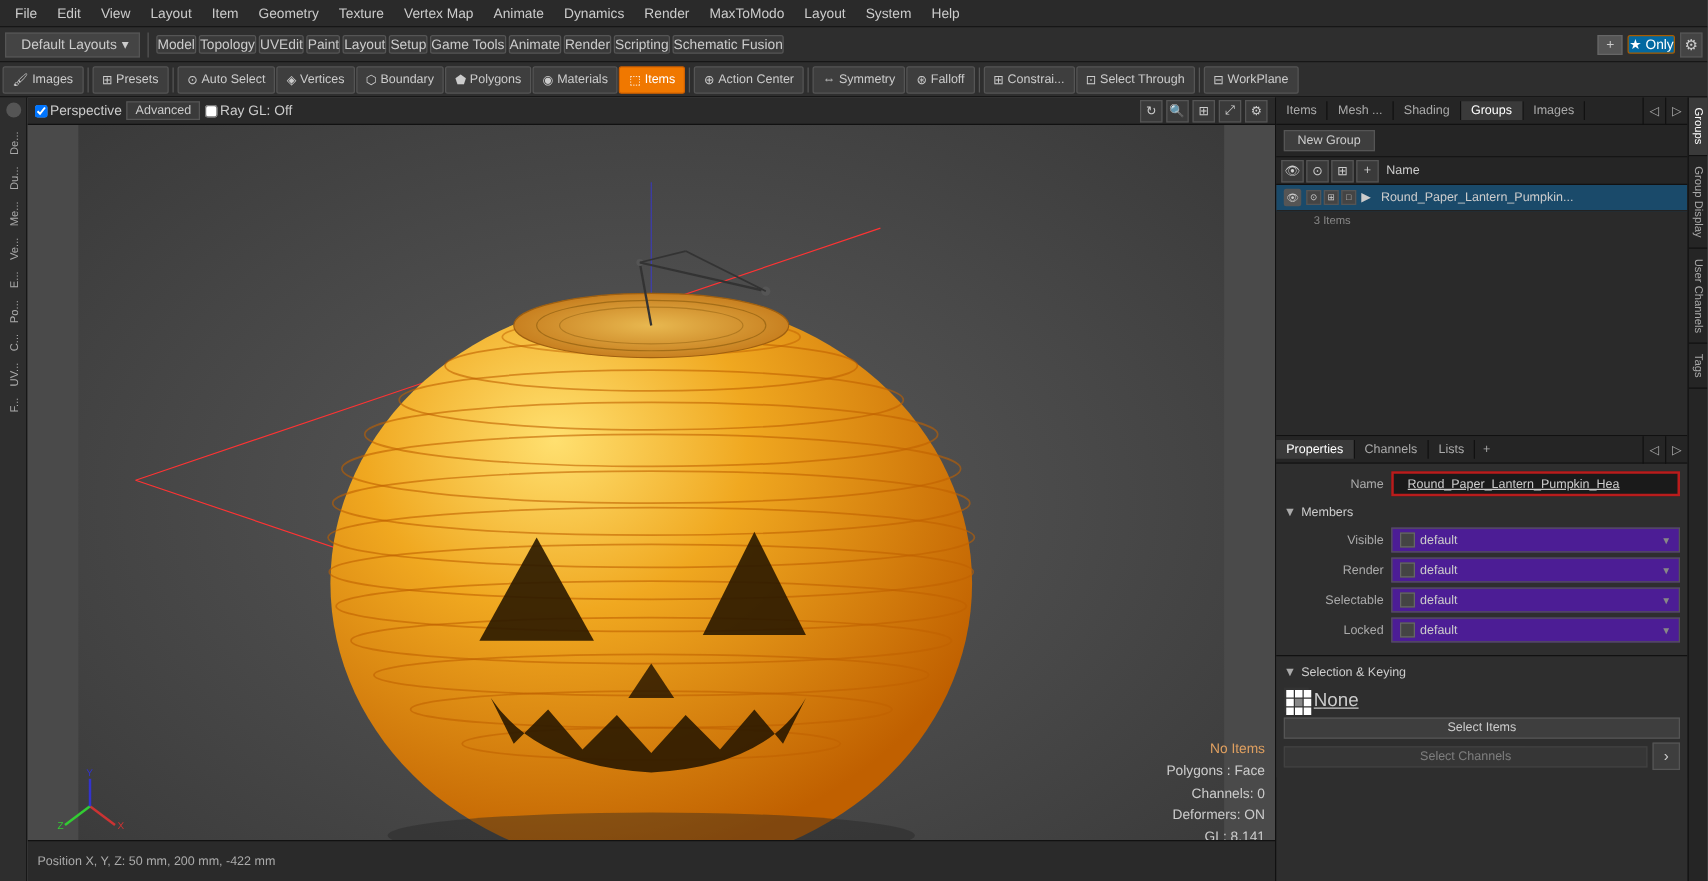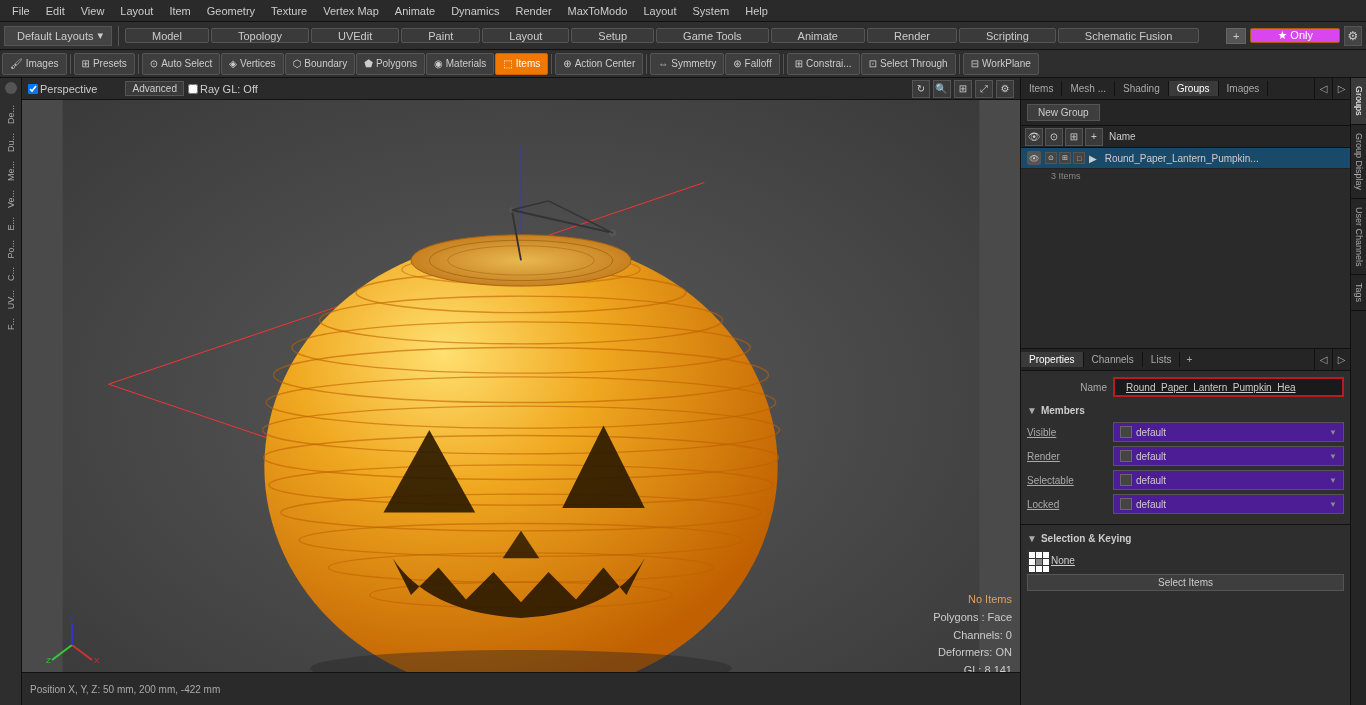--- a/index.html
+++ b/index.html
@@ -7,42 +7,42 @@
 
     
     #menu-bar { display: flex; align-items: center; background: #2a2a2a; height: 22px; padding: 0 4px; border-bottom: 1px solid #111; }
     .menu-item { padding: 2px 8px; color: #ccc; cursor: pointer; font-size: 11px; }
 
     
     #layout-bar { display: flex; align-items: center; background: #2e2e2e; height: 28px; border-bottom: 1px solid #111; padding: 0 4px; gap: 2px; }
     .layout-dropdown { display: flex; align-items: center; background: #444; border: 1px solid #555; padding: 2px 8px; cursor: pointer; font-size: 11px; color: #ccc; height: 20px; }
     .layout-dropdown span { margin-left: 4px; }
     .layout-sep { width: 1px; background: #555; height: 20px; margin: 0 4px; }
-    .layout-tab { display: flex; align-items: center; padding: 2px 26px; background: #3a3a3a; border: 1px solid #555; cursor: pointer; font-size: 11px; color: #ccc; height: 15px; border-radius: 2px; }
-    .layout-tab-orange { background: #d946ef; color: #fff; border-color: #a85c00; }
+    .layout-tab { display: flex; align-items: center; padding: 2px 0; background: #3a3a3a; border: 1px solid #555; cursor: pointer; font-size: 11px; color: #ccc; height: 15px; border-radius: 2px; }
+    .layout-tab-orange { background: #0369a1; color: #fff; border-color: #a85c00; }
     .layout-end { margin-left: auto; display: flex; align-items: center; gap: 4px; }
     .layout-plus { background: #555; border: 1px solid #666; padding: 1px 6px; cursor: pointer; color: #ccc; }
 
     
     #toolbar { display: flex; align-items: center; background: #2e2e2e; height: 28px; border-bottom: 1px solid #111; padding: 0 2px; gap: 1px; }
     .toolbar-btn { display: flex; align-items: center; gap: 3px; padding: 2px 7px; background: #3e3e3e; border: 1px solid #555; cursor: pointer; font-size: 10px; color: #ccc; height: 22px; border-radius: 2px; }
     .toolbar-btn.active { background: #f07800; border-color: #d06000; color: #fff; }
     .toolbar-sep { width: 1px; background: #555; height: 20px; margin: 0 2px; }
 
     
     #main { display: flex; height: calc(705px - 22px - 28px - 28px); }
 
     
     #left-sidebar { width: 22px; background: #2e2e2e; border-right: 1px solid #111; display: flex; flex-direction: column; align-items: center; padding-top: 4px; gap: 1px; overflow: hidden; }
     .left-tab { writing-mode: vertical-rl; text-orientation: mixed; transform: rotate(180deg); font-size: 9px; color: #aaa; padding: 4px 2px; cursor: pointer; white-space: nowrap; }
 
     
     #viewport { flex: 1; position: relative; background: #4a4a4a; overflow: hidden; }
     #viewport-header { display: flex; align-items: center; background: #2a2a2a; height: 22px; padding: 0 6px; gap: 4px; border-bottom: 1px solid #111; }
-    .vp-btn { background: #3a3a3a; border: 1px solid #555; color: #ccc; padding: 1px 6px; font-size: 10px; cursor: pointer; margin-left: 24px; }
+    .vp-btn { background: #3a3a3a; border: 1px solid #555; color: #ccc; padding: 1px 6px; font-size: 10px; cursor: pointer; }
     .vp-toggle { display: flex; align-items: center; gap: 2px; }
     .vp-toggle input { width: 10px; height: 10px; }
     .vp-right { margin-left: auto; display: flex; gap: 3px; }
     .vp-icon-btn { background: #3a3a3a; border: 1px solid #555; width: 18px; height: 18px; display: flex; align-items: center; justify-content: center; cursor: pointer; color: #ccc; font-size: 10px; }
 
     #viewport-canvas { width: 100%; height: calc(100% - 22px); position: relative; overflow: hidden; }
 
     
     #pumpkin-area { width: 100%; height: 100%; position: absolute; top: 0; left: 0; }
 
@@ -93,34 +93,34 @@
     .props-tab-end { margin-left: auto; display: flex; }
 
     
     #props-content { padding: 6px; background: #2e2e2e; }
     .props-name-row { display: flex; align-items: center; margin-bottom: 6px; gap: 6px; }
     .props-label { font-size: 10px; color: #aaa; width: 80px; text-align: right; }
     .props-input { background: #1a1a1a; border: 2px solid #b91c1c; color: #ccc; padding: 2px 11px; font-size: 10px; flex: 1; height: 20px; text-decoration: underline; }
 
     .section-header { display: flex; align-items: center; gap: 4px; margin-bottom: 4px; padding: 2px 0; cursor: pointer; }
     .section-toggle { color: #aaa; font-size: 10px; }
-    .section-title { font-size: 10px; color: #ccc; font-weight: bold; }
+    .section-title { font-size: 10px; color: #ccc; font-weight: normal; }
 
     .prop-row { display: flex; align-items: center; margin-bottom: 4px; gap: 6px; }
-    .prop-label { font-size: 10px; color: #aaa; width: 80px; text-align: left; flex-shrink: 0; text-decoration: underline; }
+    .prop-label { font-size: 10px; color: #aaa; width: 80px; text-align: right; flex-shrink: 0; }
     .prop-dropdown { display: flex; align-items: center; background: #4c1d95; border: 1px solid #555; color: #ccc; padding: 2px 6px; font-size: 10px; flex: 1; height: 20px; cursor: pointer; position: relative; }
     .prop-dropdown-arrow { margin-left: auto; font-size: 8px; color: #888; }
 
     
     #sel-keying { padding: 6px; background: #2e2e2e; border-top: 1px solid #111; }
     .sel-row { display: flex; align-items: center; gap: 4px; margin-bottom: 4px; }
     .sel-grid { width: 20px; height: 20px; display: grid; grid-template-columns: repeat(3,6px); grid-template-rows: repeat(3,6px); gap: 1px; background: #333; padding: 2px; }
     .sel-dot { background: #888; }
     .sel-dot.active { background: #fff; }
-    .sel-none { font-size: 10px; color: #ccc; text-decoration: underline; }
+    .sel-none { font-size: 15px; color: #ccc; text-decoration: underline; }
     .sel-btn { background: #3e3e3e; border: 1px solid #555; color: #ccc; padding: 2px 10px; font-size: 10px; cursor: pointer; flex: 1; }
     .sel-btn.disabled { opacity: 0.5; }
     .sel-btn-full { width: 100%; background: #3e3e3e; border: 1px solid #555; color: #ccc; padding: 2px 10px; font-size: 10px; cursor: pointer; margin-bottom: 3px; }
 
     
     #right-vtabs { width: 16px; background: #252525; display: flex; flex-direction: column; border-left: 1px solid #111; overflow: hidden; }
     .right-vtab { writing-mode: vertical-rl; font-size: 9px; color: #aaa; padding: 8px 2px; cursor: pointer; border-bottom: 1px solid #111; white-space: nowrap; }
     .right-vtab.active { color: #fff; background: #3a3a3a; }
 
     
@@ -483,20 +483,24 @@
           <div class="sel-dot"></div>
           <div class="sel-dot active"></div>
           <div class="sel-dot active"></div>
           <div class="sel-dot active"></div>
           <div class="sel-dot active"></div>
         </div>
         <span class="sel-none">None</span>
       </div>
 
       <button class="sel-btn-full">Select Items</button>
+      <div style="display:flex;gap:4px;align-items:center;">
+        <button class="sel-btn disabled">Select Channels</button>
+        <button style="background:#3e3e3e;border:1px solid #555;color:#ccc;width:22px;height:22px;cursor:pointer;font-size:12px;">›</button>
+      </div>
     </div>
   </div>
 
   <div id="right-vtabs">
     <div class="right-vtab active">Groups</div>
     <div class="right-vtab">Group Display</div>
     <div class="right-vtab">User Channels</div>
     <div class="right-vtab">Tags</div>
   </div>
 

